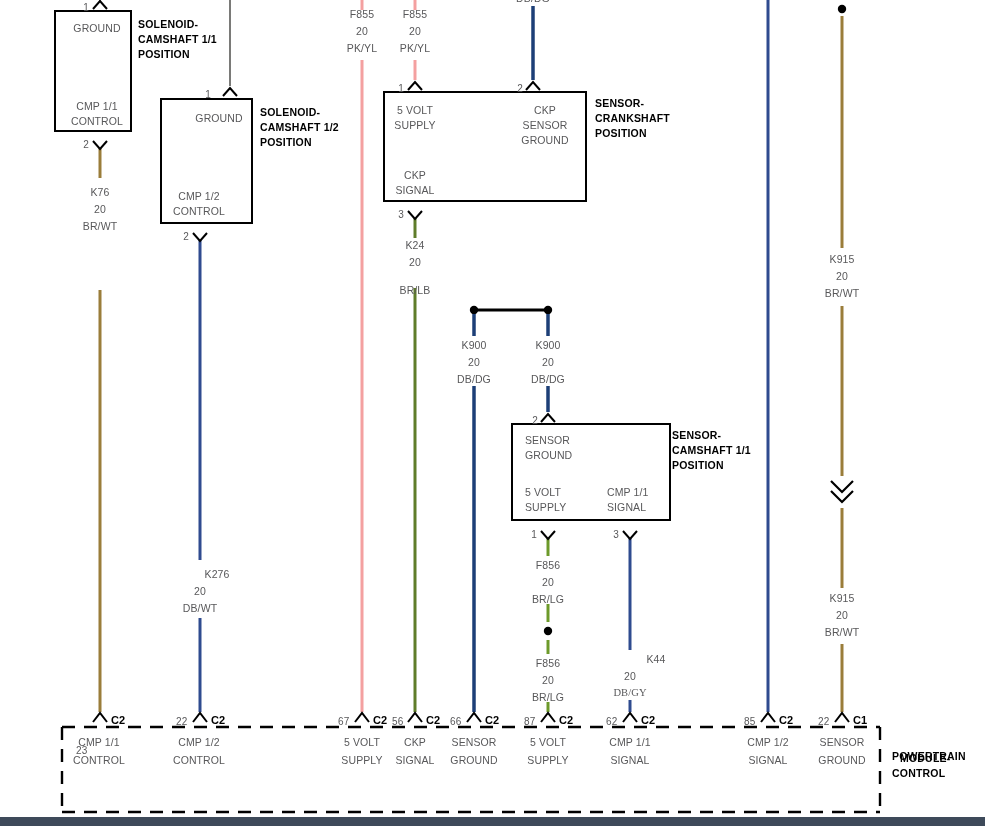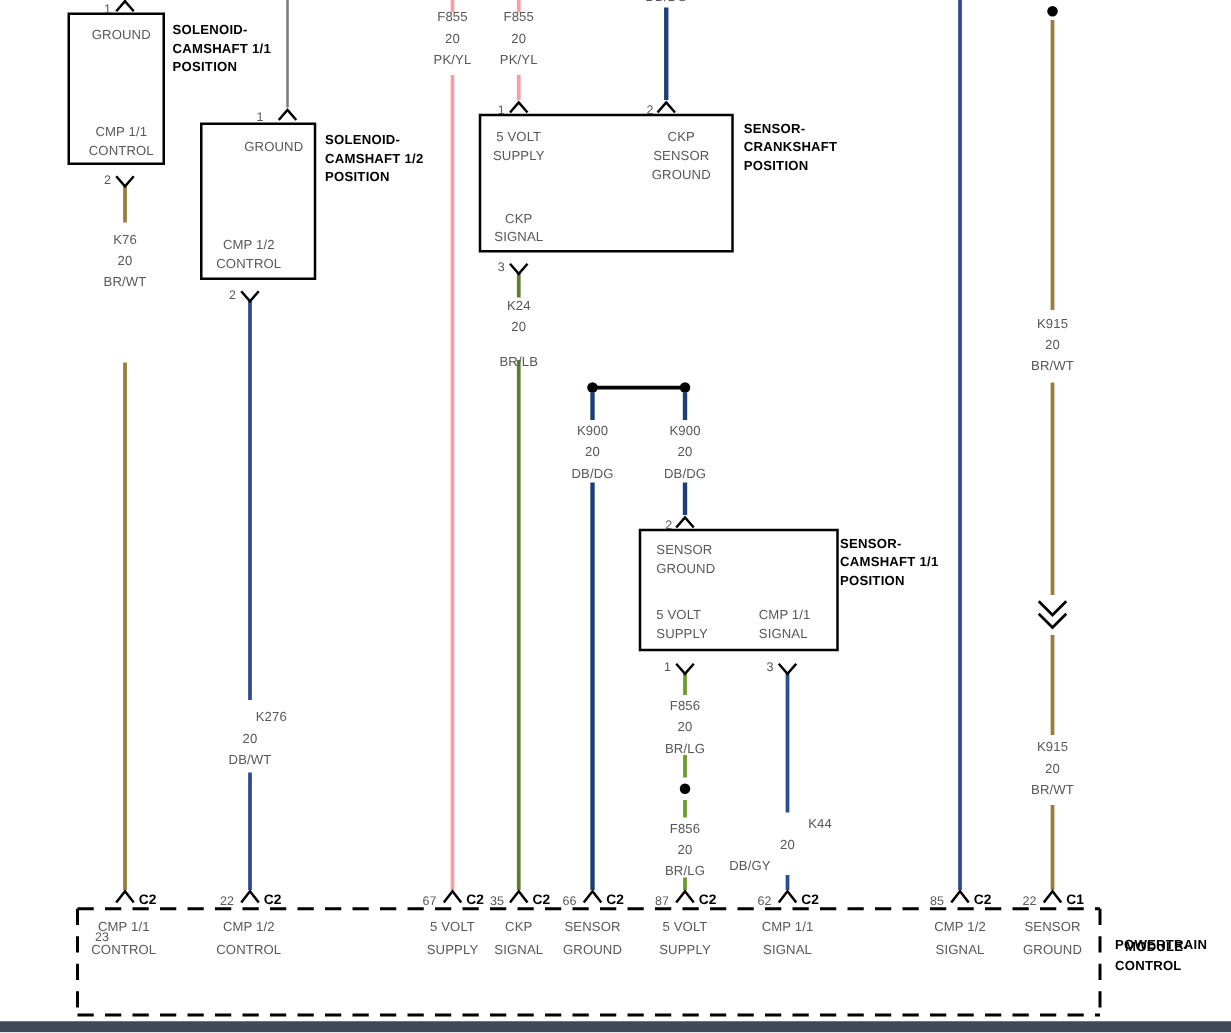--- a/index.html
+++ b/index.html
@@ -271,21 +271,21 @@
   <div class="lbl c" style="left:548px; top:559px;">F856</div>
   <div class="lbl c" style="left:548px; top:576px;">20</div>
   <div class="lbl c" style="left:548px; top:593px;">BR/LG</div>
 
   <div class="lbl c" style="left:548px; top:657px;">F856</div>
   <div class="lbl c" style="left:548px; top:674px;">20</div>
   <div class="lbl c" style="left:548px; top:691px;">BR/LG</div>
 
   <div class="lbl c" style="left:630px; top:653px;margin-left:26px;">K44</div>
   <div class="lbl c" style="left:630px; top:670px;">20</div>
-  <div class="lbl c" style="left:600px; top:687px;">DB/GY</div>
+  <div class="lbl c" style="left:630px; top:687px;font-family:Liberation Serif, serif;">DB/GY</div>
 
   <div class="lbl c" style="left:842px; top:253px;">K915</div>
   <div class="lbl c" style="left:842px; top:270px;">20</div>
   <div class="lbl c" style="left:842px; top:287px;">BR/WT</div>
 
   <div class="lbl c" style="left:842px; top:592px;">K915</div>
   <div class="lbl c" style="left:842px; top:609px;">20</div>
   <div class="lbl c" style="left:842px; top:626px;">BR/WT</div>
 
   <div class="lbl pin" style="left:76px; top:716px;margin-top:29px;">23</div>
@@ -296,21 +296,21 @@
   <div class="lbl pin" style="left:176px; top:716px;">22</div>
   <div class="lbl conn" style="left:211px; top:714px;">C2</div>
   <div class="lbl c" style="left:199px; top:736px;">CMP 1/2</div>
   <div class="lbl c" style="left:199px; top:754px;">CONTROL</div>
 
   <div class="lbl pin" style="left:338px; top:716px;">67</div>
   <div class="lbl conn" style="left:373px; top:714px;">C2</div>
   <div class="lbl c" style="left:362px; top:736px;">5 VOLT</div>
   <div class="lbl c" style="left:362px; top:754px;">SUPPLY</div>
 
-  <div class="lbl pin" style="left:392px; top:716px;">35</div>
+  <div class="lbl pin" style="left:392px; top:716px;">56</div>
   <div class="lbl conn" style="left:426px; top:714px;">C2</div>
   <div class="lbl c" style="left:415px; top:736px;">CKP</div>
   <div class="lbl c" style="left:415px; top:754px;">SIGNAL</div>
 
   <div class="lbl pin" style="left:450px; top:716px;">66</div>
   <div class="lbl conn" style="left:485px; top:714px;">C2</div>
   <div class="lbl c" style="left:474px; top:736px;">SENSOR</div>
   <div class="lbl c" style="left:474px; top:754px;">GROUND</div>
 
   <div class="lbl pin" style="left:524px; top:716px;">87</div>

